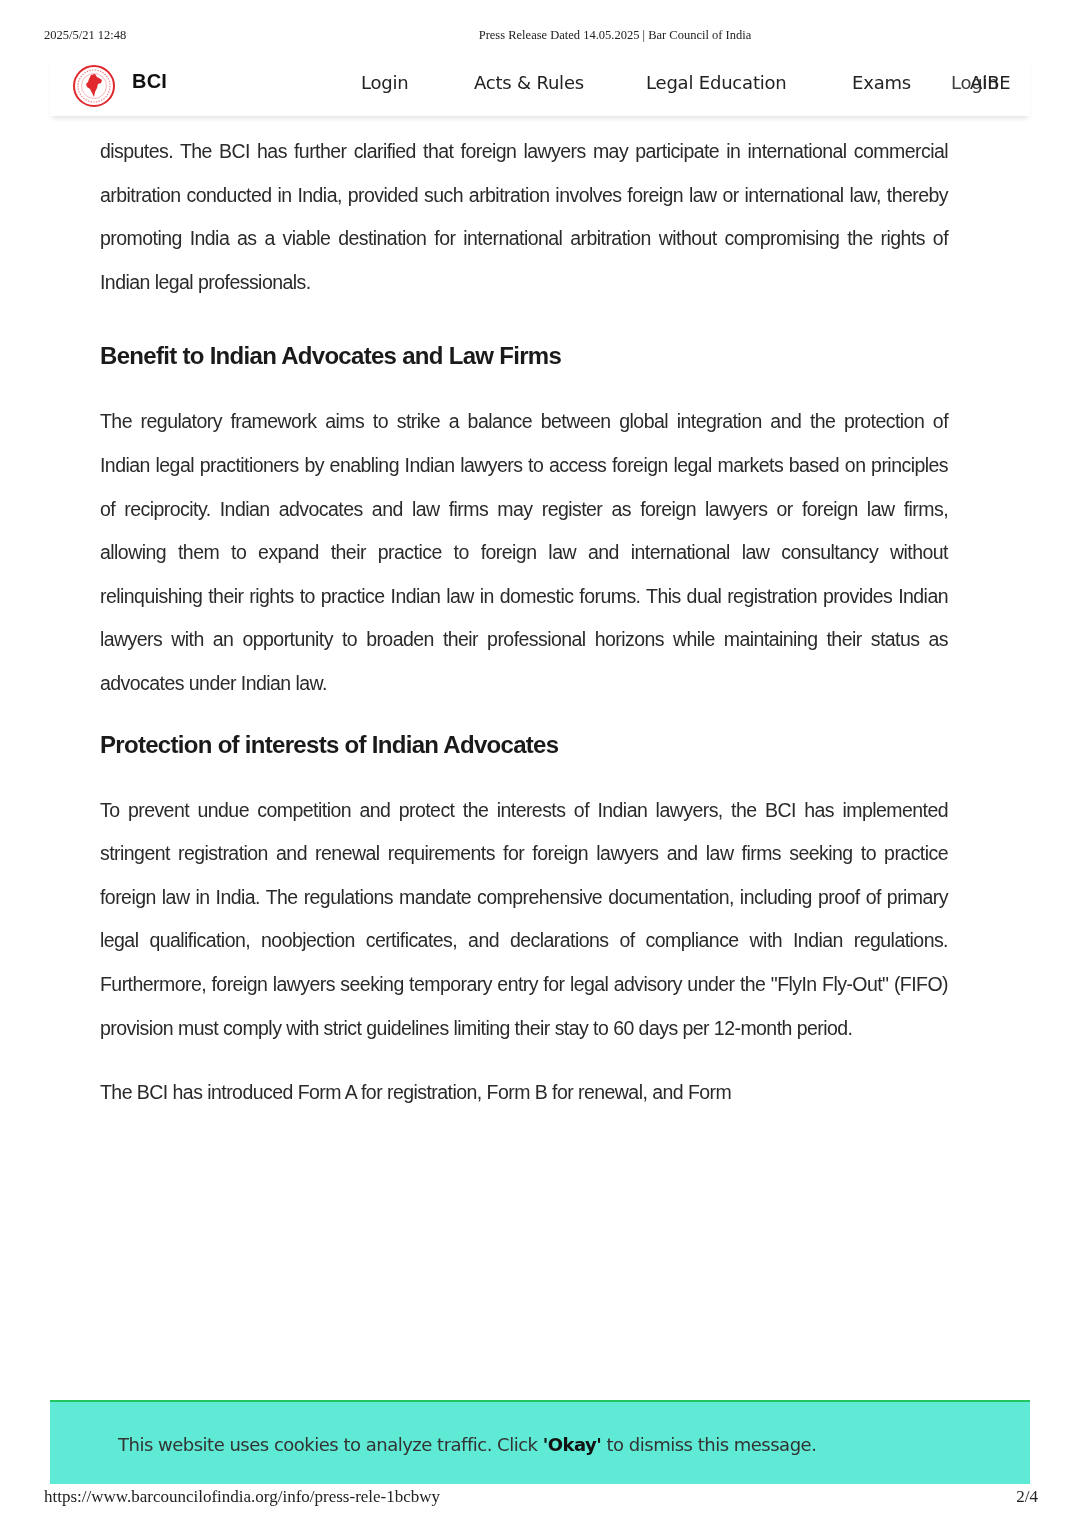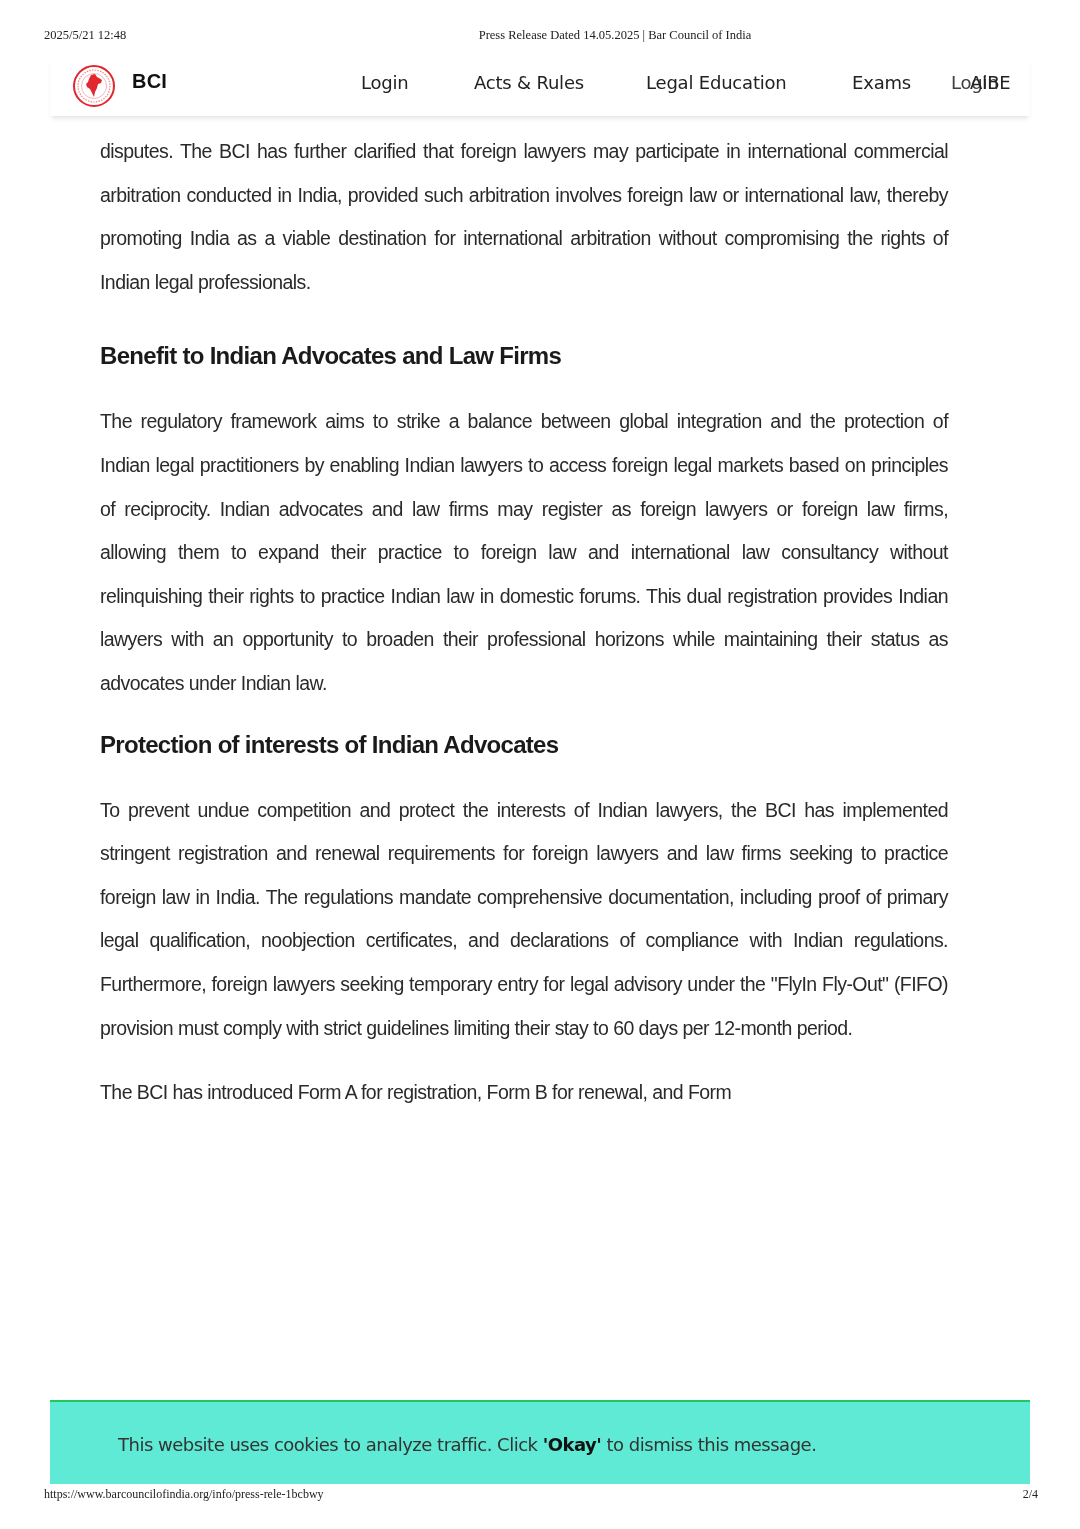--- a/index.html
+++ b/index.html
@@ -50,21 +50,21 @@
       background: #5eead4; border-top: 2px solid #22c55e; z-index: 6; margin-top: 16px;
     }
     .cookie-text {
       position: absolute; left: 68px; top: 32px; font-size: 18px; color: #333;
       letter-spacing: -0.5px; white-space: nowrap;
     }
     .cookie-ok { font-weight: bold; color: #111; cursor: pointer; }
 
     .print-footer {
       position: absolute; top: 1487px; left: 0; width: 1080px; height: 18px;
-      font-family: "Liberation Serif", serif; font-size: 12px; color: #222;
+      font-family: "Liberation Serif", serif; font-size: 17px; color: #222;
     }
     .print-footer .url { position: absolute; left: 44px; top: 0; }
     .print-footer .page { position: absolute; right: 42px; top: 0; }
   </style>
 </head>
 <body>
 
 <div class="print-header">
   <span class="ts">2025/5/21 12:48</span>
   <span class="title">Press Release Dated 14.05.2025 | Bar Council of India</span>

